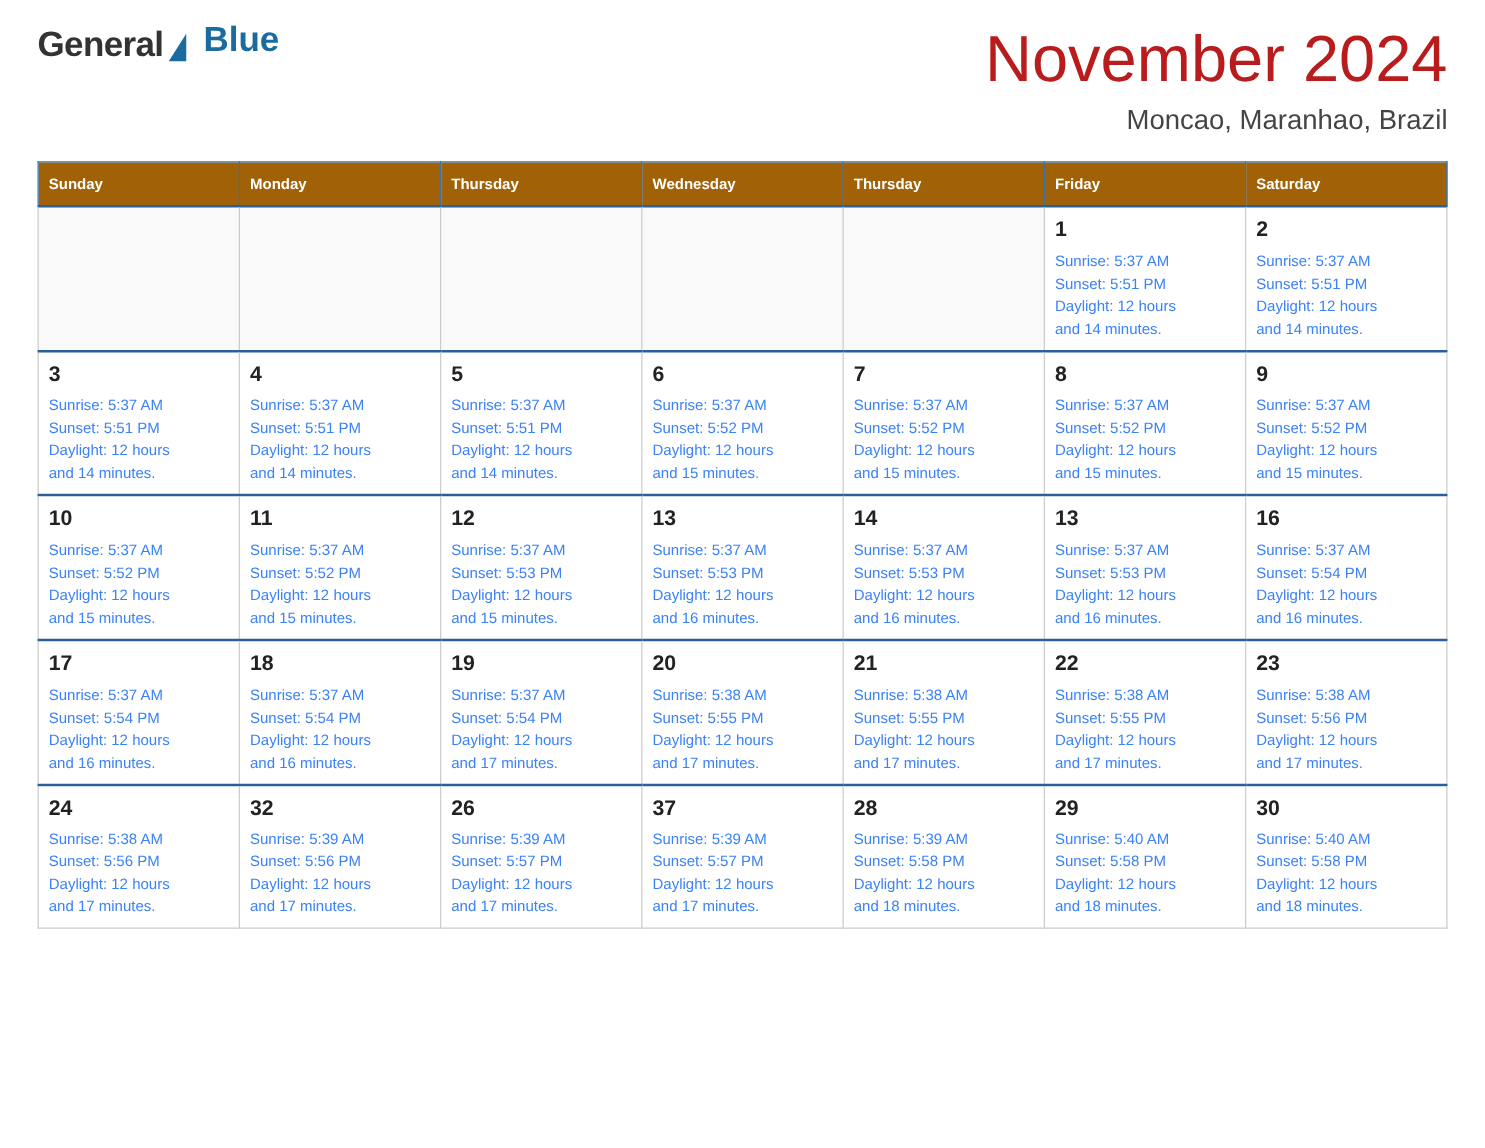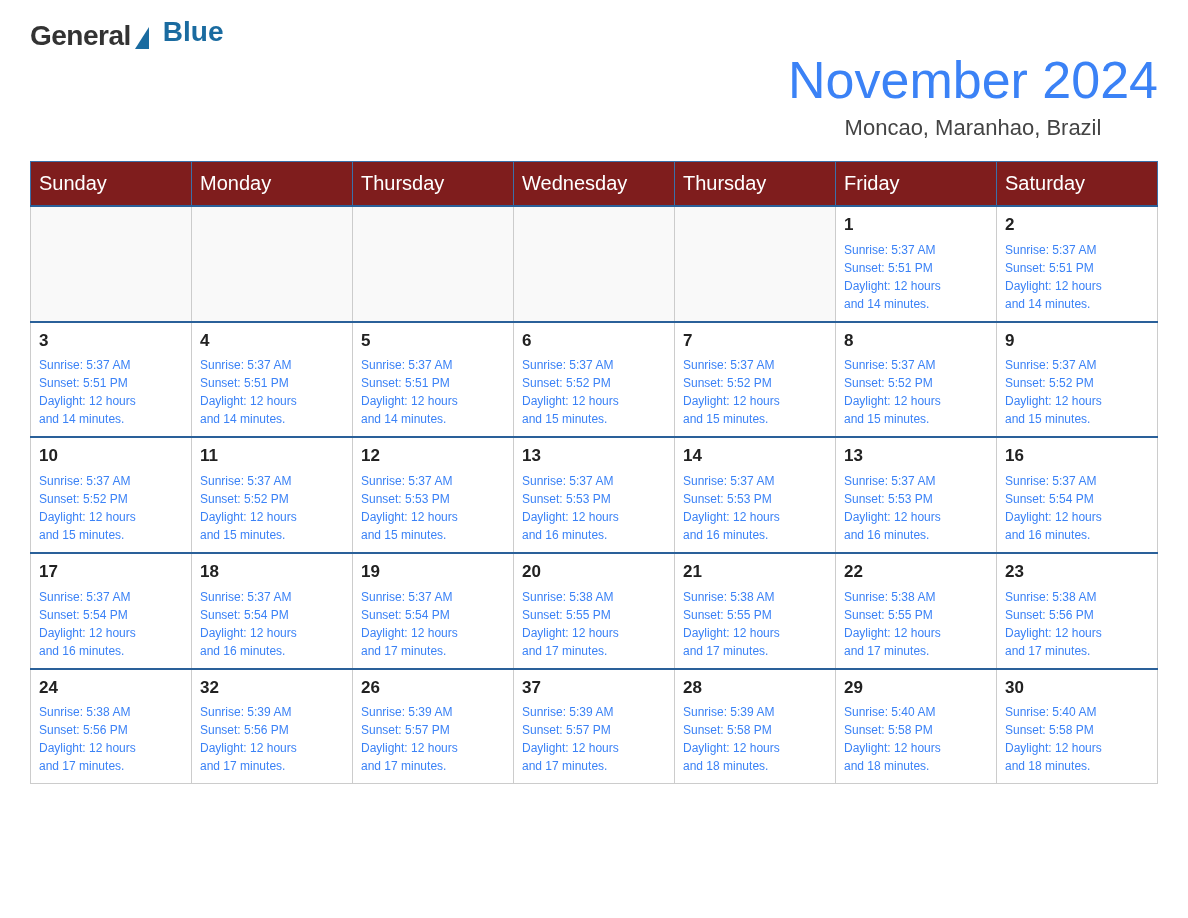--- a/index.html
+++ b/index.html
@@ -44,40 +44,38 @@
       color: #1a6ba0;
       margin-top: -4px;
       margin-left: 14px;
     }
     .title-block {
       text-align: right;
     }
     .month-title {
       font-size: 52px;
       font-weight: normal;
-      color: #3b82f6;
+      color: #b91c1c;
       line-height: 1.1;
-      margin-top: 32px;
     }
     .location {
       font-size: 22px;
       color: #444;
       margin-top: 6px;
-      text-align: center;
     }
     .calendar {
       width: 100%;
       border-collapse: collapse;
       border: 1px solid #ccc;
     }
     .calendar th {
-      background-color: #7f1d1d;
+      background-color: #a16207;
       color: #ffffff;
-      font-size: 20px;
-      font-weight: normal;
+      font-size: 12px;
+      font-weight: bold;
       padding: 10px 8px;
       text-align: left;
       border: 1px solid #3a70a9;
     }
     .calendar td {
       vertical-align: top;
       padding: 6px 8px 8px 8px;
       border: 1px solid #ccc;
       width: 14.28%;
       min-height: 100px;

